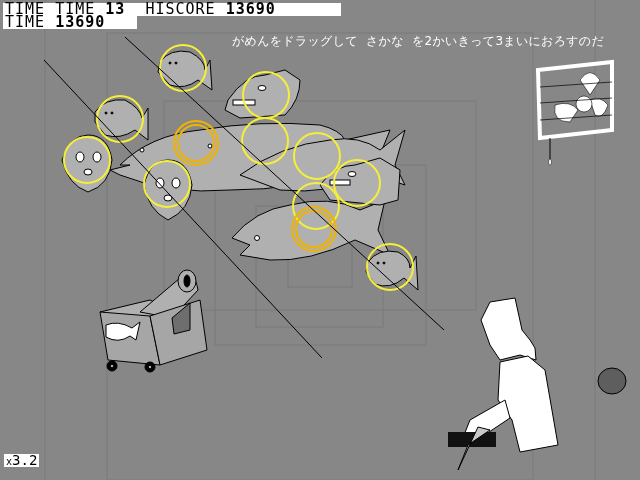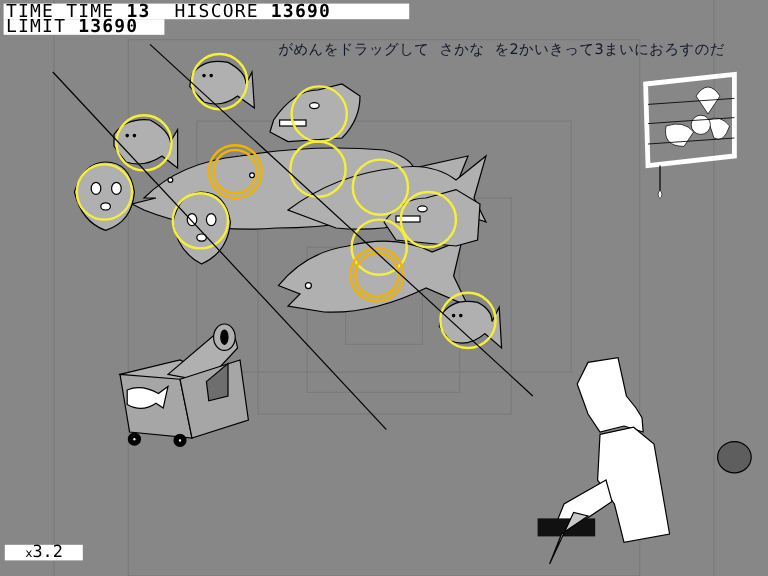--- a/index.html
+++ b/index.html
@@ -5,23 +5,23 @@
   html, body { margin:0; padding:0; }
   body { width:640px; height:480px; overflow:hidden; background:#878787; position:relative;
          font-family:"DejaVu Sans Mono", monospace; }
   #scene { position:absolute; left:0; top:0; width:640px; height:480px; }
   .hud { position:absolute; background:#ffffff; color:#000; font-family:"DejaVu Sans Mono", monospace;
          font-size:15px; line-height:13px; height:13px; padding:0 2px; letter-spacing:1px; white-space:pre; }
   .hud b { font-weight:bold; }
   #hud-line1 { left:3px; top:3px; width:334px; }
   #hud-line2 { left:3px; top:16px; width:130px; }
   #instruction { position:absolute; left:232px; top:33px; font-family:"DejaVu Sans", sans-serif;
-         font-size:12px; color:#0f172a; white-space:pre; letter-spacing:0.3px; }
+         font-size:12px; color:#ffffff; white-space:pre; letter-spacing:0.3px; }
   #multiplier { position:absolute; left:4px; top:454px; background:#fff; color:#000; height:13px;
-         line-height:13px; font-size:14px; padding:0 17px; font-family:"DejaVu Sans Mono", monospace; white-space:pre; }
+         line-height:13px; font-size:14px; padding:0 2px; font-family:"DejaVu Sans Mono", monospace; white-space:pre; }
   #multiplier .x { font-size:10px; }
 </style>
 </head>
 <body>
 
 <svg id="scene" viewBox="0 0 640 480" xmlns="http://www.w3.org/2000/svg">
 
   <g fill="none" stroke="#7b7b7b" stroke-width="1">
     <line x1="45" y1="0" x2="45" y2="480"></line>
     <line x1="595" y1="0" x2="595" y2="480"></line>
@@ -129,17 +129,17 @@
     <line x1="540" y1="103" x2="612" y2="98" stroke="#000" stroke-width="0.7"></line>
     <line x1="540" y1="120" x2="612" y2="115" stroke="#000" stroke-width="0.7"></line>
     <line x1="550" y1="138" x2="550" y2="160" stroke="#000" stroke-width="1"></line>
     <ellipse cx="550" cy="162" rx="1.5" ry="3" fill="#fff" stroke="#000" stroke-width="0.5"></ellipse>
   </g>
 
   <ellipse cx="612" cy="381" rx="14" ry="13" fill="#5e5e5e" stroke="#000" stroke-width="1"></ellipse>
 </svg>
 
 <div id="hud-line1" class="hud"><span>TIME TIME</span> <b>13</b>  <span>HISCORE</span> <b>13690</b></div>
-<div id="hud-line2" class="hud"><span>LIMIT</span> <b>13690</b></div>
+<div id="hud-line2" class="hud"><span>TIME</span> <b>13690</b></div>
 
 <div id="instruction">がめんをドラッグして  さかな  を2かいきって3まいにおろすのだ</div>
 
 <div id="multiplier"><span class="x">x</span><span>3.2</span></div>
 
 </body></html>

